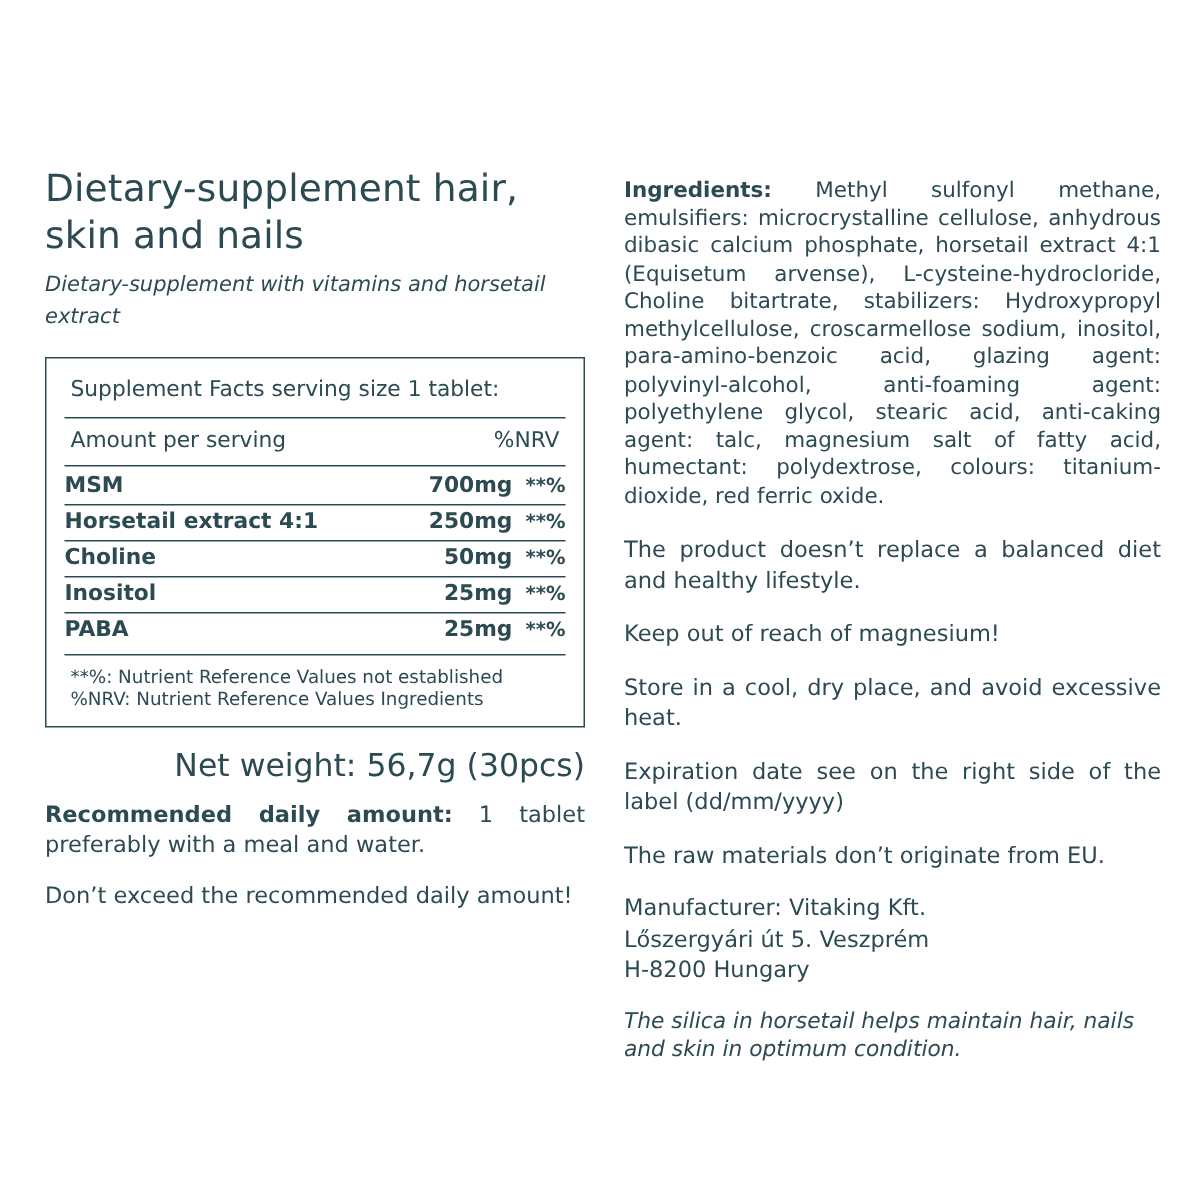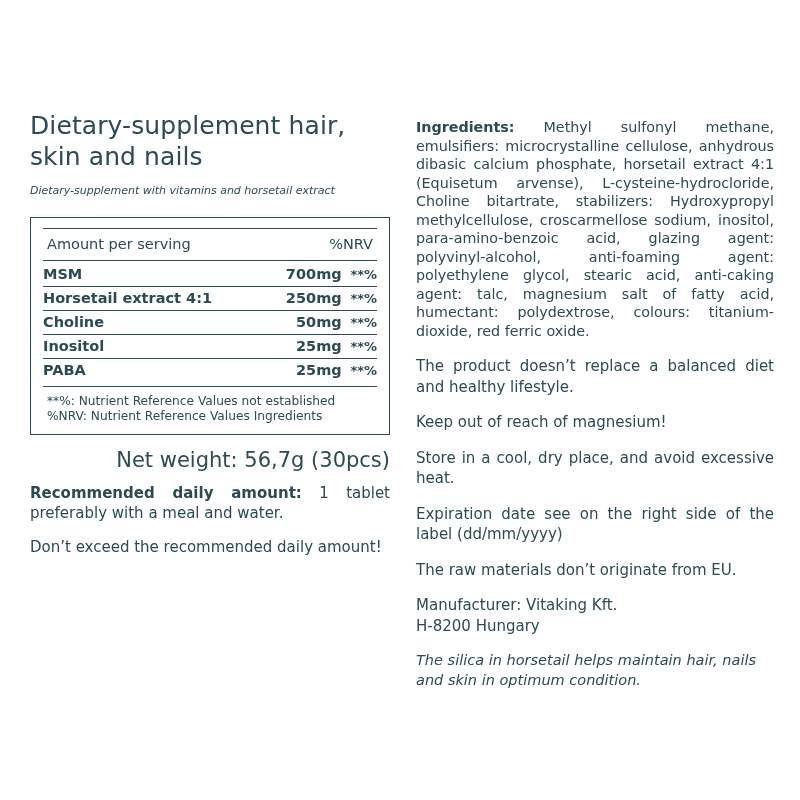--- a/index.html
+++ b/index.html
@@ -37,21 +37,21 @@
   h1.product-title {
     font-size: 25px;
     line-height: 31px;
     font-weight: normal;
     margin: 0 0 8px 0;
     color: #2c4a52;
     letter-spacing: 0.1px;
   }
   .product-subtitle {
     font-style: italic;
-    font-size: 11px;
+    font-size: 14px;
     line-height: 21px;
     margin: 0 0 16px 0;
     color: #2c4a52;
   }
 
   .facts-box {
     border: 1.6px solid #2c4a52;
     padding: 10px 12px 8px 12px;
     box-sizing: border-box;
   }
@@ -142,20 +142,21 @@
 <body>
 
 <div class="page">
 
   <div class="col-left">
 
     <h1 class="product-title">Dietary-supplement hair, skin and nails</h1>
     <div class="product-subtitle">Dietary-supplement with vitamins and horsetail extract</div>
 
     <div class="facts-box">
+      <div class="facts-title">Supplement Facts serving size 1 tablet:</div>
       <div class="facts-divider"></div>
       <div class="facts-head">
         <span>Amount per serving</span>
         <span>%NRV</span>
       </div>
       <div class="facts-divider"></div>
       <table class="facts">
         <tbody>
           <tr>
             <td class="nutrient">MSM</td>
@@ -203,20 +204,21 @@
     <p class="ingredients"><b>Ingredients:</b><span> Methyl sulfonyl methane, emulsifiers: microcrystalline cellulose, anhydrous dibasic calcium phosphate, horsetail extract 4:1 (Equisetum arvense), L-cysteine-hydrocloride, Choline bitartrate, stabilizers: Hydroxypropyl methylcellulose, croscarmellose sodium, inositol, para-amino-benzoic acid, glazing agent: polyvinyl-alcohol, anti-foaming agent: polyethylene glycol, stearic acid, anti-caking agent: talc, magnesium salt of fatty acid, humectant: polydextrose, colours: titanium-dioxide, red ferric oxide.</span></p>
 
     <p class="rpara">The product doesn’t replace a balanced diet and healthy lifestyle.</p>
     <p class="rpara nojust">Keep out of reach of magnesium!</p>
     <p class="rpara">Store in a cool, dry place, and avoid excessive heat.</p>
     <p class="rpara">Expiration date see on the right side of the label (dd/mm/yyyy)</p>
     <p class="rpara nojust">The raw materials don’t originate from EU.</p>
 
     <div class="manufacturer">
       <div>Manufacturer: Vitaking Kft.</div>
+      <div>Lőszergyári út 5. Veszprém</div>
       <div>H-8200 Hungary</div>
     </div>
 
     <p class="claim">The silica in horsetail helps maintain hair, nails and skin in optimum condition.</p>
 
   </div>
 
 </div>
 
 </body></html>

